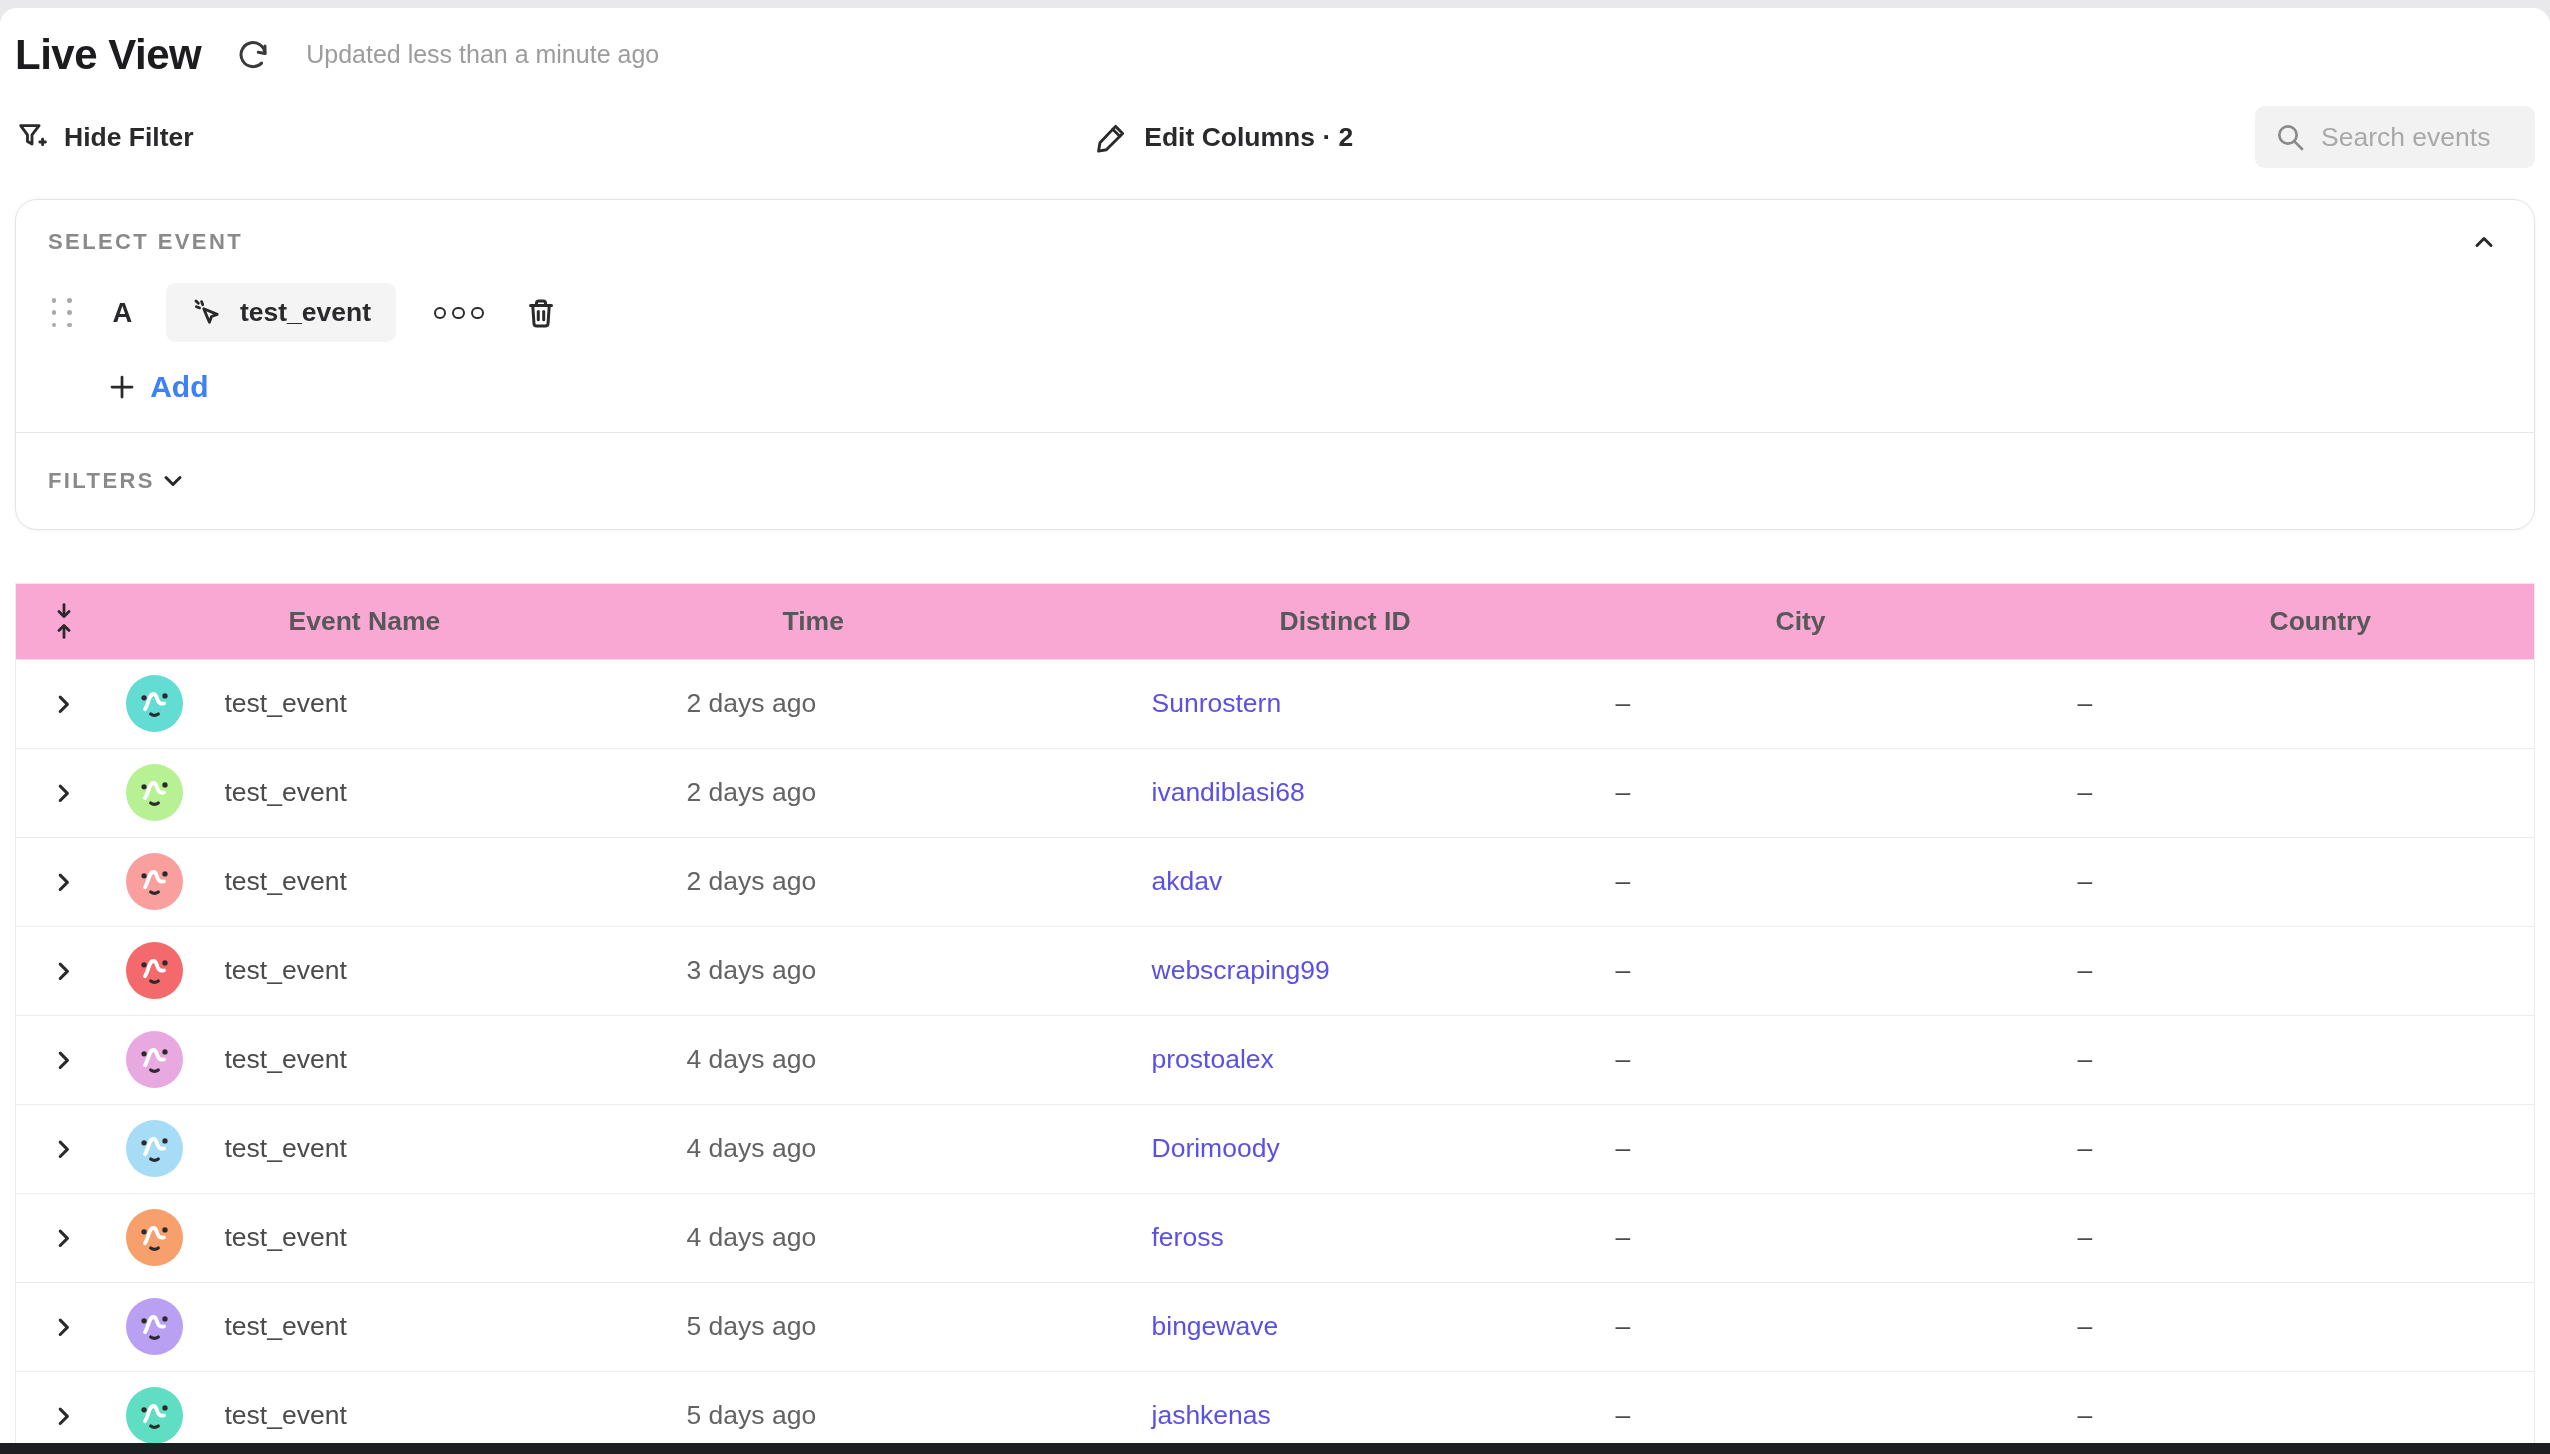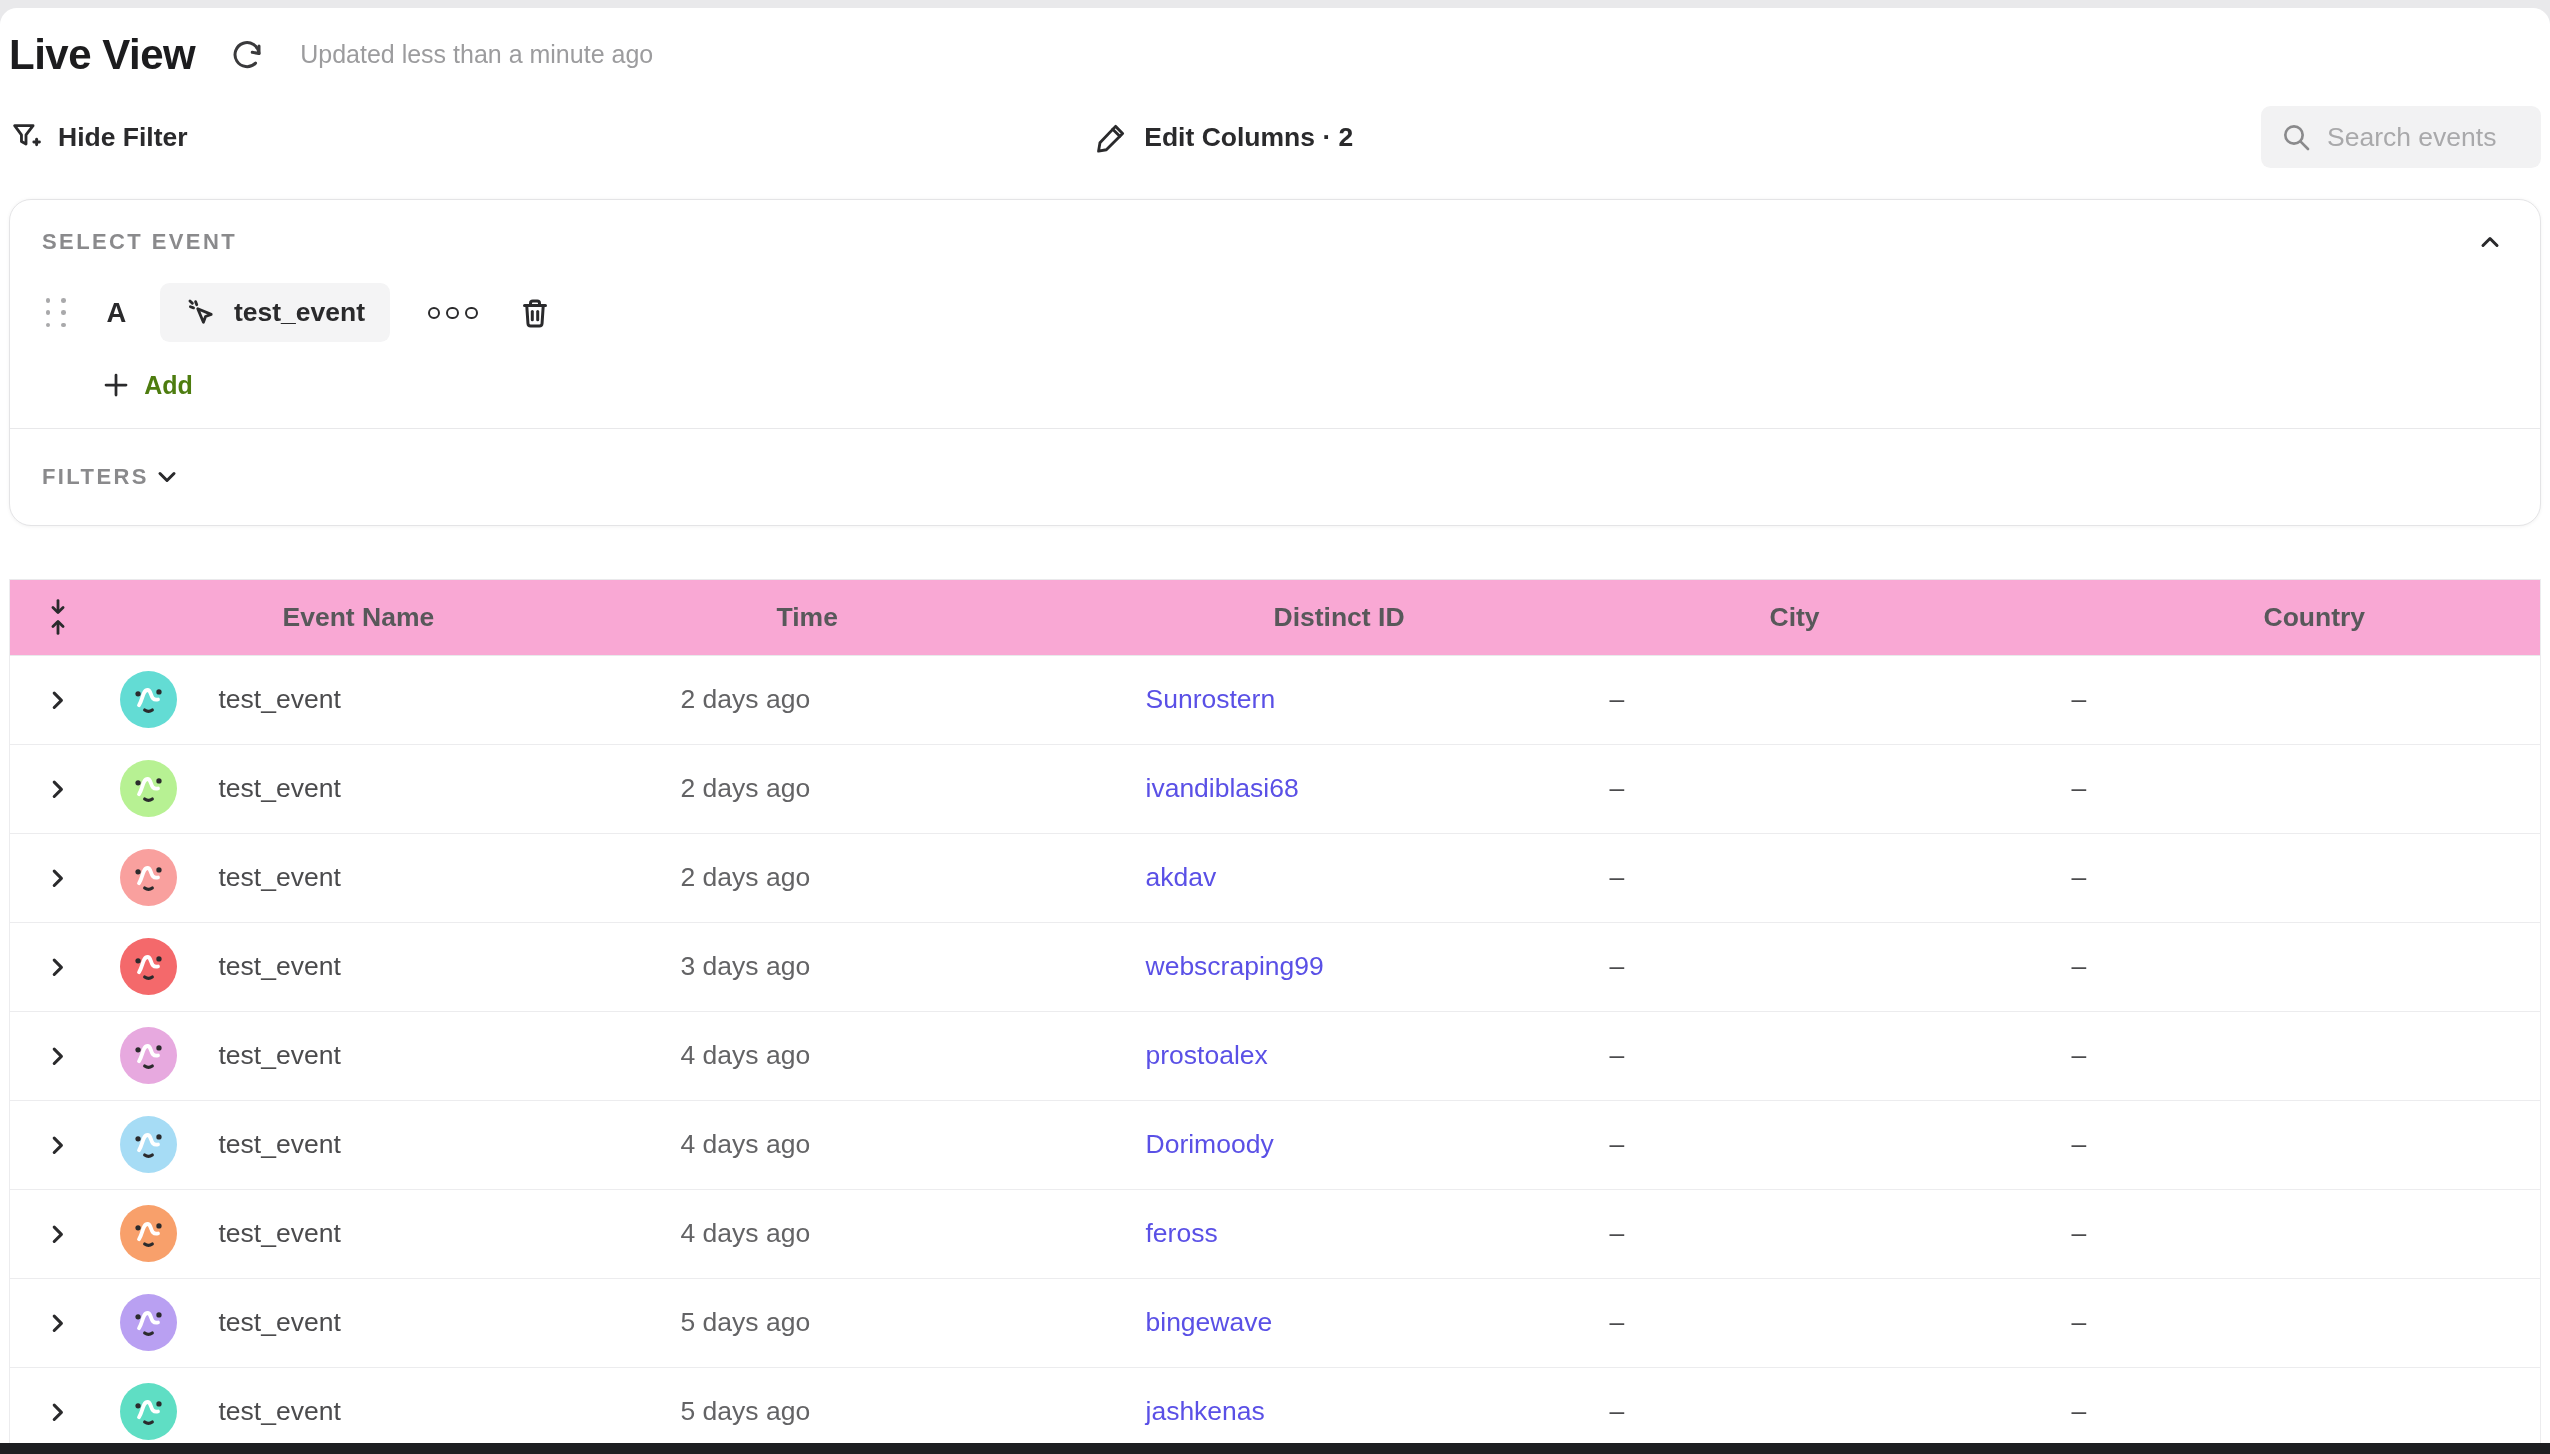--- a/index.html
+++ b/index.html
@@ -7,21 +7,21 @@
   body {
     background:#e9e9eb;
     font-family:"Liberation Sans","DejaVu Sans",sans-serif;
     color:#2a2a2c;
   }
   .card {
     background:#ffffff;
     border-radius:17px 17px 0 0;
     margin-top:7.6px;
     height:1447px;
-    padding:0 9px;
+    padding:0 15px;
     position:relative;
     overflow:hidden;
   }
   
   .title-row { display:flex; align-items:center; padding-top:23px; }
   .page-title { font-size:42px; font-weight:700; color:#1c1c1e; letter-spacing:-0.5px; }
   .refresh-btn { margin-left:34px; cursor:pointer; display:flex; align-items:center; }
   .updated-text { margin-left:35px; font-size:25px; color:#9c9c9e; }
 
   .toolbar { display:flex; align-items:center; justify-content:space-between; margin-top:26.5px; gap:70px; height:64px; }
@@ -52,21 +52,21 @@
   .row-letter { font-size:27.4px; font-weight:600; color:#2a2a2c; margin:0 7.6px; }
   .event-chip {
     display:flex; align-items:center; gap:15px; background:#f4f4f5;
     border-radius:9.5px; padding:0 24.6px; height:59px; font-size:26.5px; font-weight:600;
     cursor:pointer; color:#2a2a2c;
   }
   .dots-btn { display:flex; gap:6.6px; cursor:pointer; padding:5.7px; margin-left:5.7px; }
   .dots-btn i { width:12.3px; height:12.3px; border:2.8px solid #2a2a2c; border-radius:50%; }
   .trash-btn { cursor:pointer; display:flex; align-items:center; margin-left:7.6px; }
   .add-row { display:flex; align-items:center; gap:13.2px; margin:28px 0 28px 59px; cursor:pointer; }
-  .add-label { font-size:25px; font-weight:600; color:#4d7c0f; }
+  .add-label { font-size:30px; font-weight:600; color:#3b82f6; }
   .panel-divider { border-top:0.9px solid #e8e8ea; margin-top:1.9px; }
   .filters-row { display:flex; align-items:center; padding:30px 32px; }
 
   
   .table-wrap { margin-top:53px; border-left:0.9px solid #ececee; border-right:0.9px solid #ececee; }
   .t-grid { display:grid; grid-template-columns:95px 87px 462px 465px 464px 462px auto; align-items:center; }
   .t-header {
     background:#f9a8d4; height:77px;
     border-top:0.9px solid #e9e9eb; border-bottom:0.9px solid #e9e9eb;gap:32px;
   }

